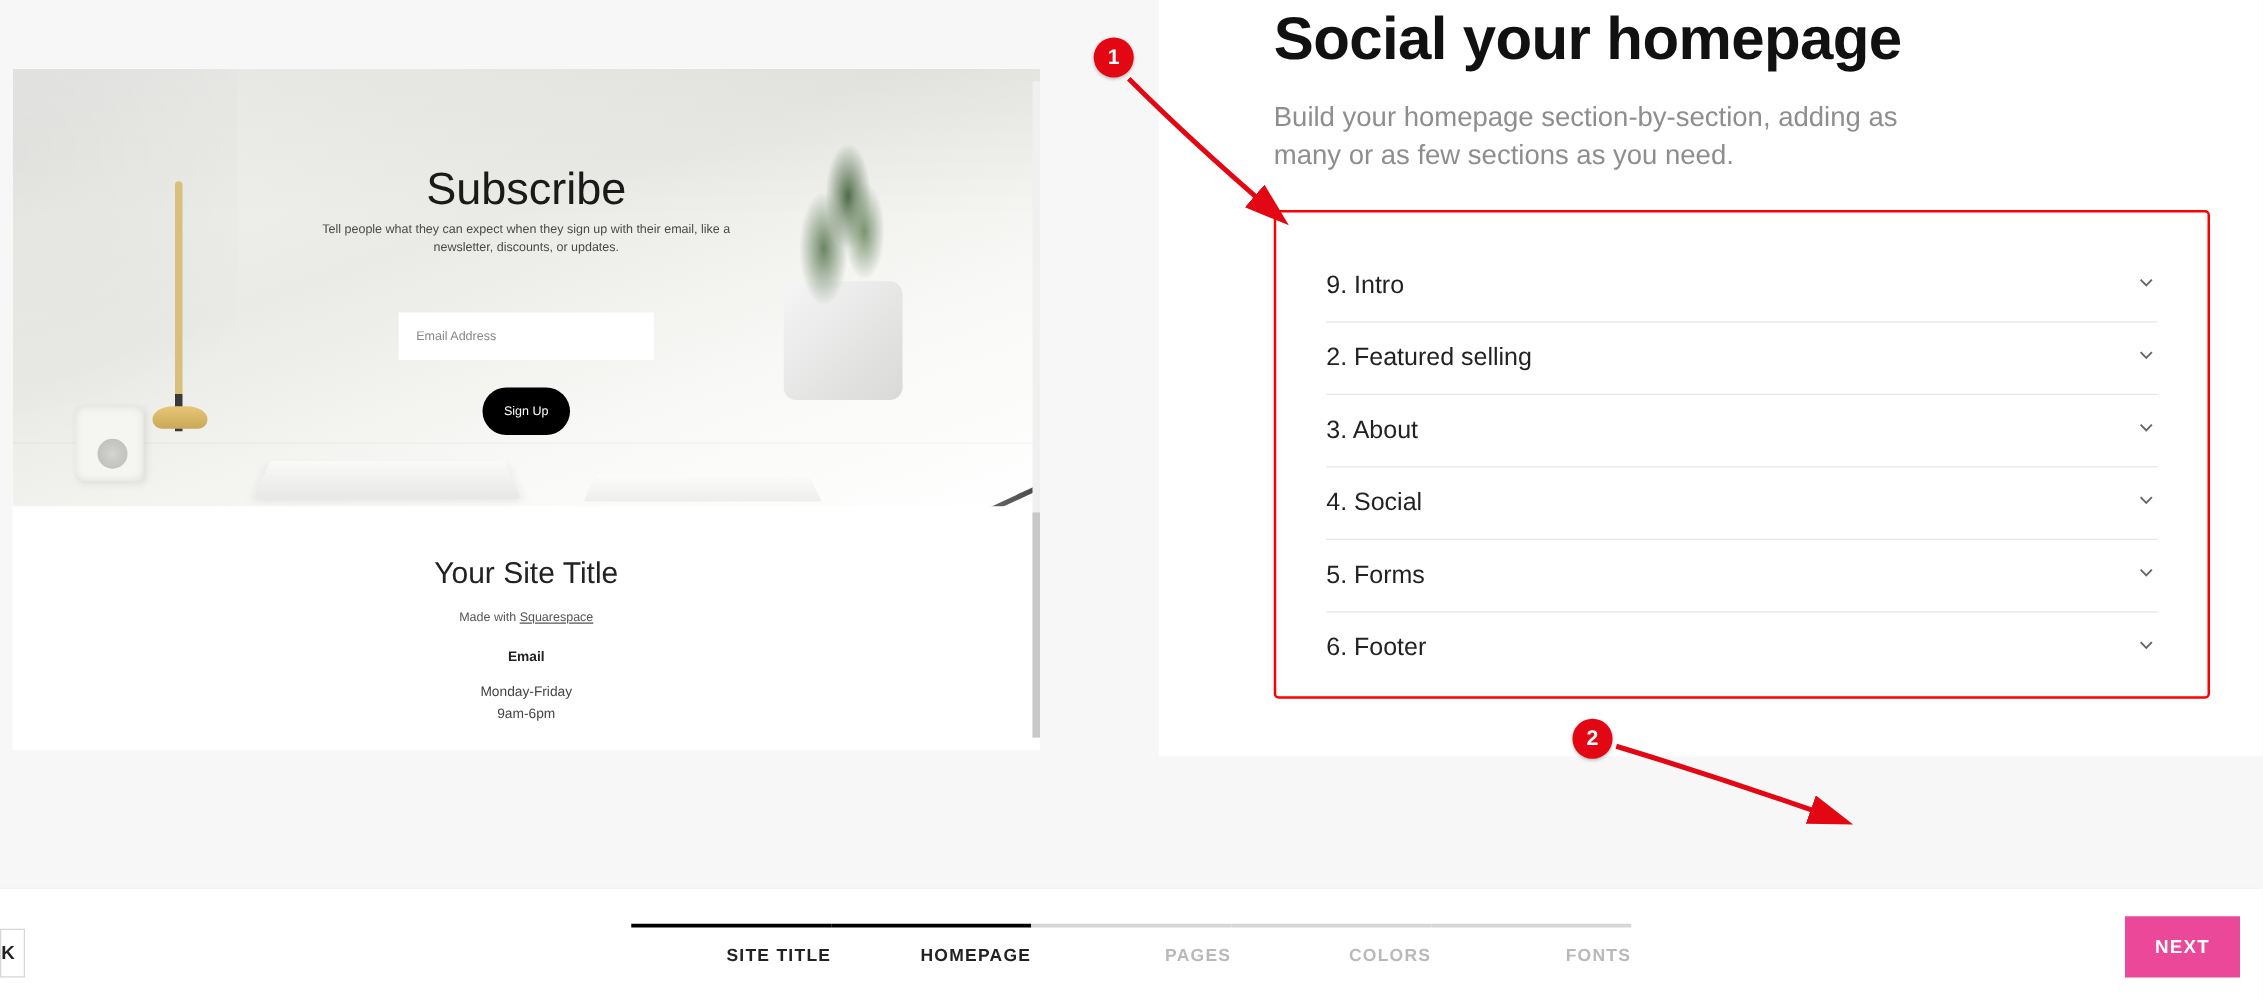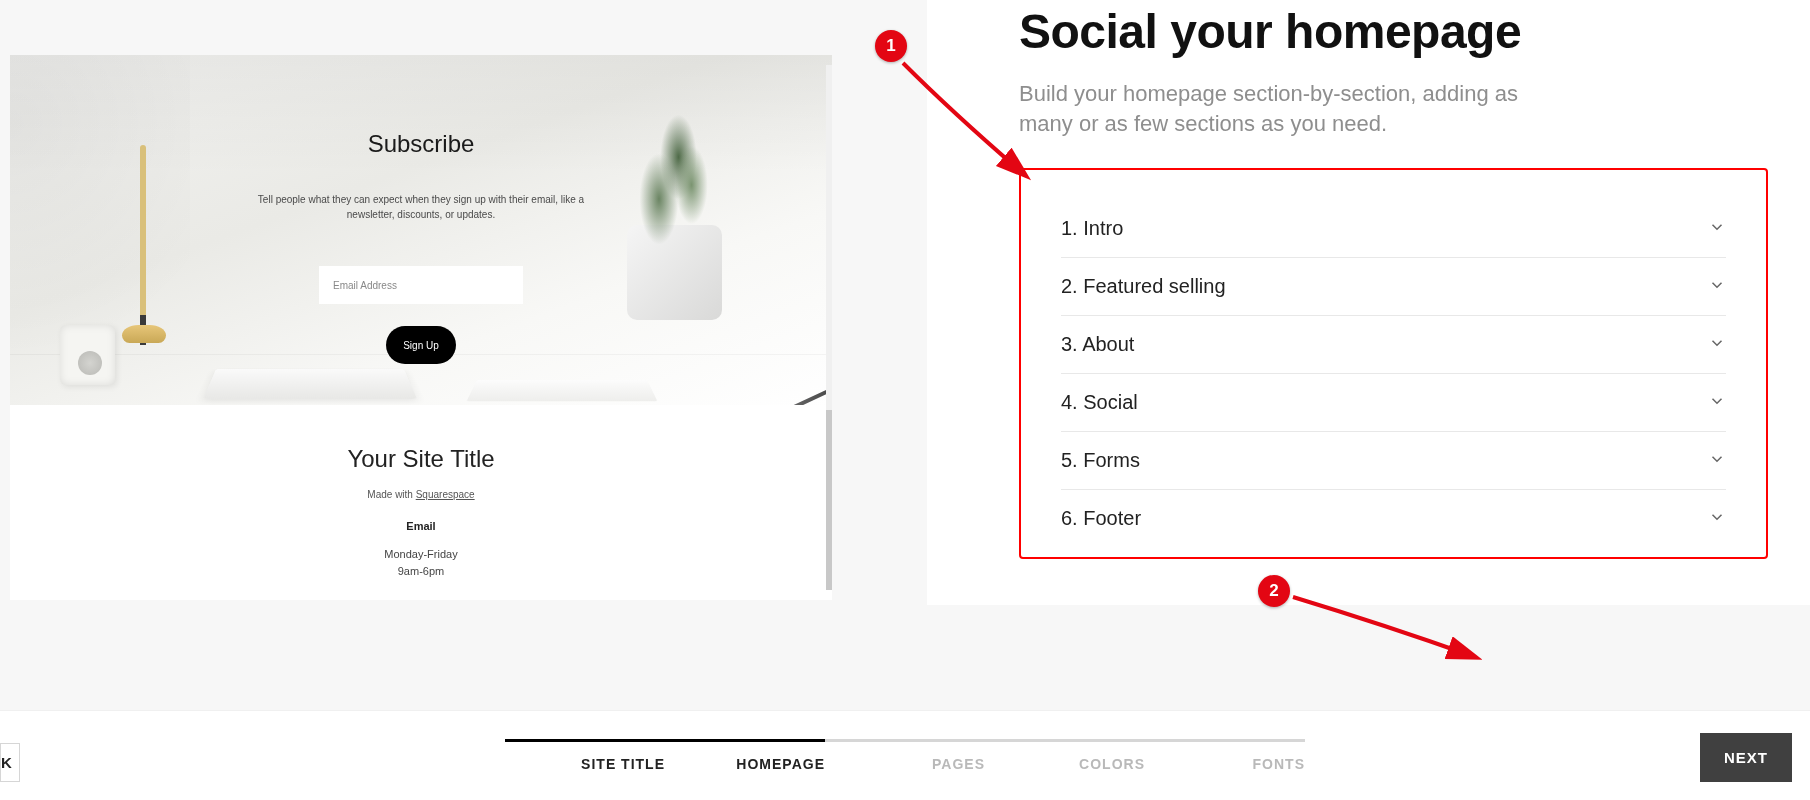--- a/index.html
+++ b/index.html
@@ -61,24 +61,24 @@
 .hero-shade-left {
   position:absolute; left:0; top:0; width:180px; height:350px;
   background: radial-gradient(circle at 0% 20%, rgba(0,0,0,0.05), rgba(0,0,0,0) 70%);
 }
 .hero-shade-top {
   position:absolute; left:0; top:0; width:100%; height:120px;
   background: linear-gradient(180deg, rgba(0,0,0,0.04), rgba(0,0,0,0));
 }
 
 .hero h1 {
-  font-size: 24px;
+  font-size: 36px;
   font-weight: 400;
   color: #1a1a1a;
-  margin-bottom: 34px;
+  margin-bottom: 4px;
   z-index:2;
 }
 .hero-sub {
   font-size: 10px;
   color: #4a4a4a;
   text-align: center;
   line-height: 1.5;
   max-width: 340px;
   margin-bottom: 44px;
   z-index:2;
@@ -271,21 +271,21 @@
   border-top: 3px solid #d6d6d6;
   position:relative;
 }
 .progress-step.done, .progress-step.active { color:#222; }
 .progress-step.done { border-top-color:#000; }
 .progress-step.active { border-top-color:#000; }
 .next-btn {
   position:absolute;
   right:18px;
   bottom:18px;
-  background:#404040;
+  background:#ec4899;
   color:#fff;
   font-weight:700;
   font-size:15px;
   letter-spacing:1px;
   padding: 16px 24px;
 }
 
 
 .anno-badge {
   position:absolute;
@@ -342,21 +342,21 @@
         <div class="preview-scrollbar-thumb"></div>
       </div>
     </div>
   </div>
 
   <div class="config-panel">
     <h2 class="config-title">Social your homepage</h2>
     <p class="config-desc">Build your homepage section-by-section, adding as many or as few sections as you need.</p>
     <div class="sections-box">
       <div class="section-row">
-        <span class="section-label">1. Intro</span>
+        <span class="section-label">9. Intro</span>
         <span class="chevron-icon"><svg viewBox="0 0 24 24">
               <polyline points="6 9 12 15 18 9"></polyline>
             </svg></span>
       </div>
       <div class="section-row">
         <span class="section-label">2. Featured selling</span>
         <span class="chevron-icon"><svg viewBox="0 0 24 24">
               <polyline points="6 9 12 15 18 9"></polyline>
             </svg></span>
       </div>

